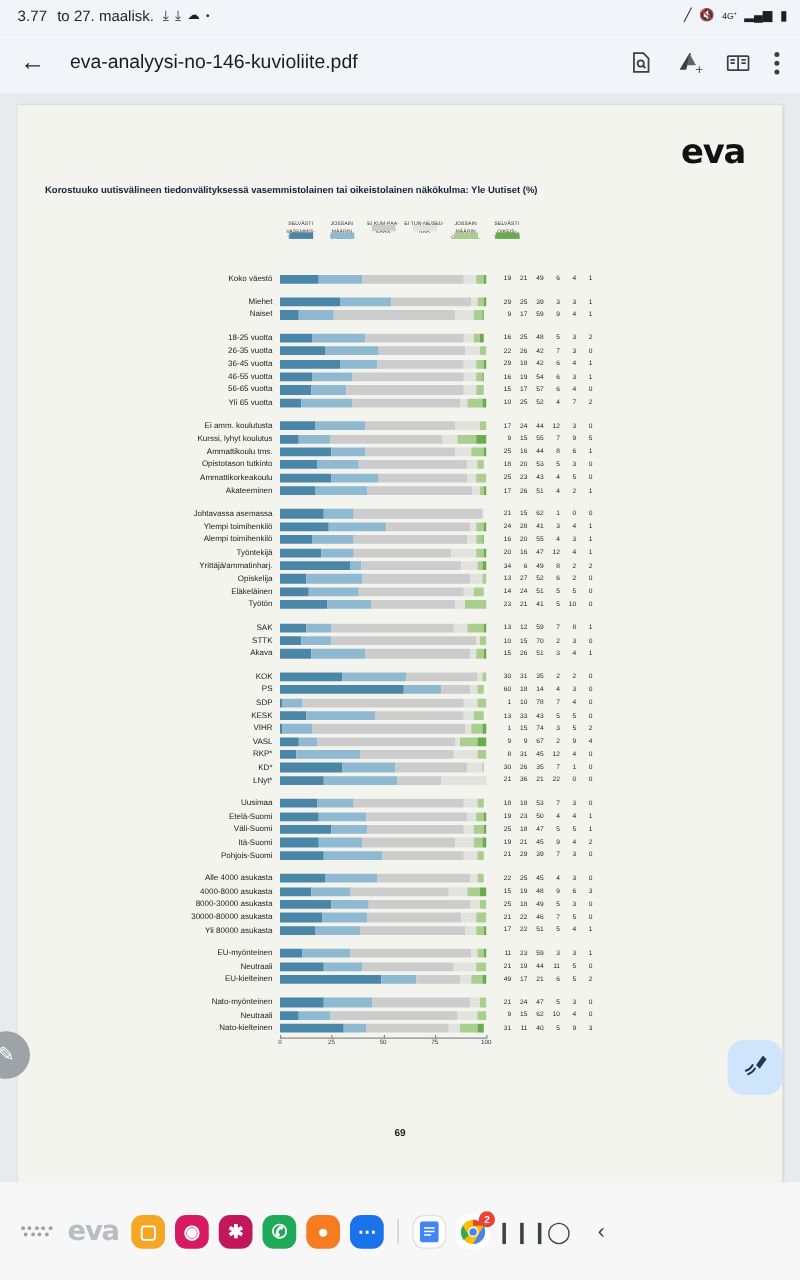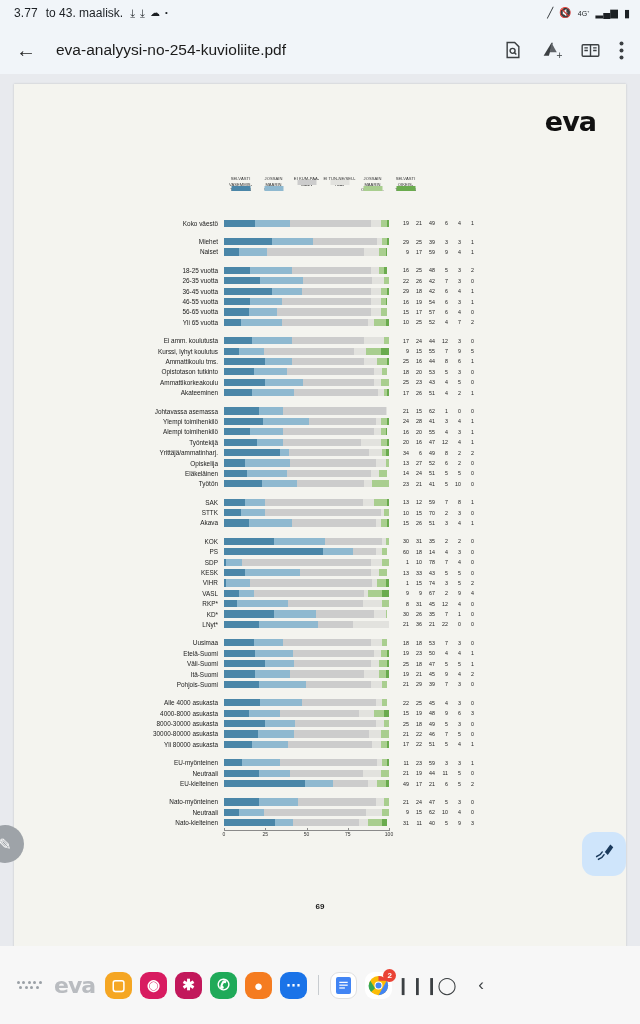--- a/index.html
+++ b/index.html
@@ -186,40 +186,40 @@
     font-size: 8px; font-weight: 700;
     width: 13px; height: 13px; border-radius: 50%;
     display: flex; align-items: center; justify-content: center;
   }
 </style>
 </head>
 <body>
 
 <div class="statusbar">
   <span class="sb-time">3.77</span>
-  <span class="sb-date">to 43. maalisk.</span>
+  <span class="sb-date">to 27. maalisk.</span>
   <span class="sb-icons-left">
     <span class="glyph" style="font-size:11px">⤓</span>
     <span class="glyph" style="font-size:11px">⤓</span>
     <span class="glyph" style="font-size:10px">☁</span>
     <span class="glyph" style="font-size:8px">•</span>
   </span>
   <span class="sb-spacer"></span>
   <span class="sb-icons-right">
     <span class="glyph" style="font-size:10px">╱</span>
     <span class="glyph" style="font-size:10px">🔇</span>
     <span class="glyph" style="font-size:7px">4G⁺</span>
     <span class="glyph" style="font-size:10px">▂▄▆</span>
     <span class="glyph" style="font-size:11px">▮</span>
   </span>
 </div>
 
 <div class="appbar">
   <div class="back-arrow">←</div>
-  <div class="doc-title">eva-analyysi-no-254-kuvioliite.pdf</div>
+  <div class="doc-title">eva-analyysi-no-146-kuvioliite.pdf</div>
   <div class="appbar-actions">
     <span>
       <svg width="20" height="20" viewBox="0 0 24 24" fill="none" stroke="#3c4043" stroke-width="1.7">
         <path d="M5 3h9l5 5v13H5z"></path>
           <circle cx="11.5" cy="13" r="3"></circle>
           <path d="M13.8 15.3 16 17.5"></path>
       </svg>
     </span>
     <span>
       <svg width="21" height="21" viewBox="0 0 24 24" fill="#3c4043">
@@ -242,20 +242,21 @@
           <circle cx="2.5" cy="16.5" r="2"></circle>
       </svg>
     </span>
   </div>
 </div>
 
 <div class="viewer">
   <div class="page">
 
     <div class="eva-logo">eva</div>
+    <div class="chart-title">Korostuuko uutisvälineen tiedonvälityksessä vasemmistolainen tai oikeistolainen näkökulma: Yle Uutiset (%)</div>
 
     <div class="chart">
       <div class="legend-head" id="legend">
           <div class="legend-col" style="left: 0px;">
             <div>SELVÄSTI VASEMMIS-TOLAINEN</div>
             <div class="legend-sw" style="background: rgb(74, 134, 168);"></div>
           </div>
           <div class="legend-col" style="left: 33px;">
             <div>JOSSAIN MÄÄRIN VASEMM.</div>
             <div class="legend-sw" style="background: rgb(143, 185, 208);"></div>

